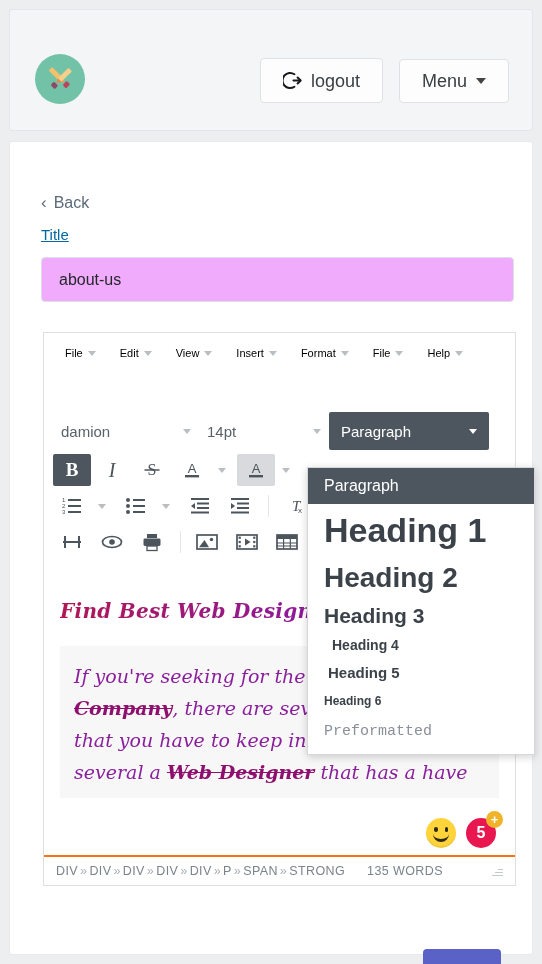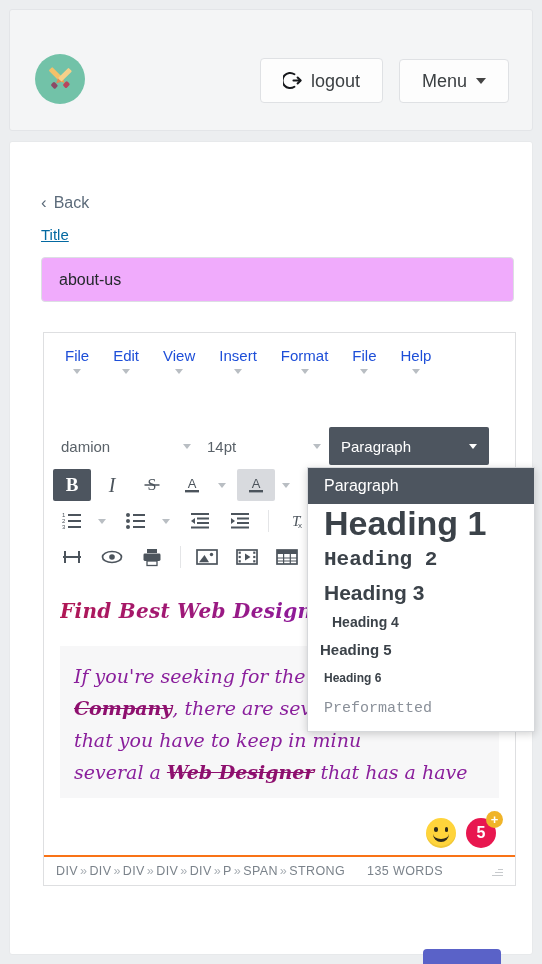--- a/index.html
+++ b/index.html
@@ -91,25 +91,24 @@
     background: #fff;
     overflow: hidden;
   }
   .menubar {
     padding: 9px 10px 6px 10px;
     display: flex; flex-wrap: wrap;
     border-bottom: 0;
   }
   .menu-item {
     display: flex; align-items: center; gap: 5px;
-    color: #1d4ed8; font-size: 15px;
+    color: #000000; font-size: 11px;
     padding: 5px 11px; margin-right: 2px;
     cursor: pointer; border-radius: 3px;
     white-space: nowrap;
-    flex-direction: column;
   }
   .caret-gray {
     width: 0; height: 0;
     border-left: 4px solid transparent;
     border-right: 4px solid transparent;
     border-top: 5px solid #b9bec3;
     display: inline-block;
   }
 
   .tb-row {
@@ -276,25 +275,25 @@
     padding-bottom: 6px;
   }
   .fmt-item {
     padding: 7px 16px;
     color: #3b4249;
     cursor: pointer;
     white-space: nowrap;
     font-family: "Liberation Sans", sans-serif;
   }
   .fmt-item.sel { background: #4d555f; color: #ffffff; font-size: 16px; padding: 9px 16px; }
-  .fmt-item.h1 { font-size: 34px; font-weight: bold; line-height: 1.15; padding: 0 16px; }
-  .fmt-item.h2 { font-size: 21px; font-weight: bold; line-height: 1.2; padding: 4px 16px; font-family: Liberation Mono, monospace; }
+  .fmt-item.h1 { font-size: 34px; font-weight: bold; line-height: 1.15; padding: 7px 16px; }
+  .fmt-item.h2 { font-size: 28px; font-weight: bold; line-height: 1.2; padding: 4px 16px; }
   .fmt-item.h3 { font-size: 21px; font-weight: bold; line-height: 1.2; padding: 4px 16px; }
   .fmt-item.h4 { font-size: 14px; font-weight: bold; padding: 5px 24px; }
-  .fmt-item.h5 { font-size: 15px; font-weight: bold; padding: 6px 12px; }
+  .fmt-item.h5 { font-size: 15px; font-weight: bold; padding: 6px 20px; }
   .fmt-item.h6 { font-size: 12px; font-weight: bold; padding: 7px 16px; }
   .fmt-item.pre { font-family: "Liberation Mono", monospace; font-size: 15px; color: #8a9099; padding: 8px 16px; }
 </style>
 </head>
 <body>
 
 <div class="header-card">
   <div class="logo">
     <svg width="34" height="34" viewBox="0 0 34 34">
       <g transform="rotate(-45 17 17)">

